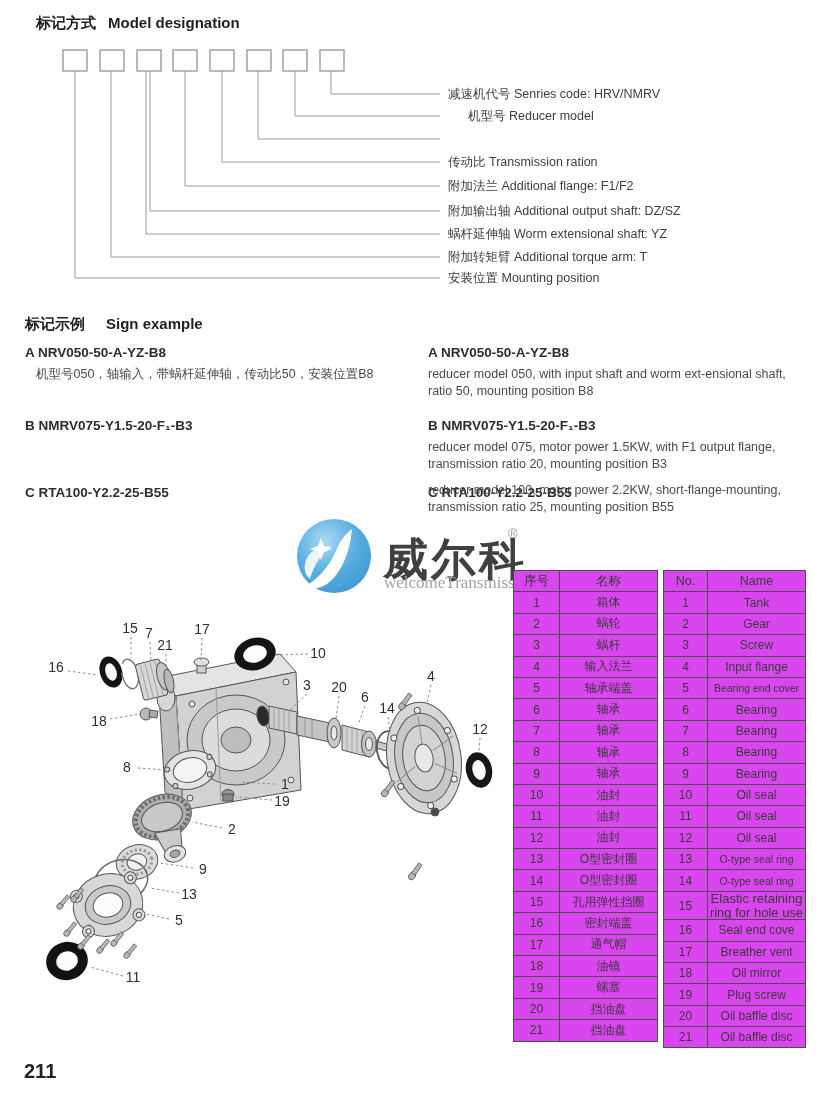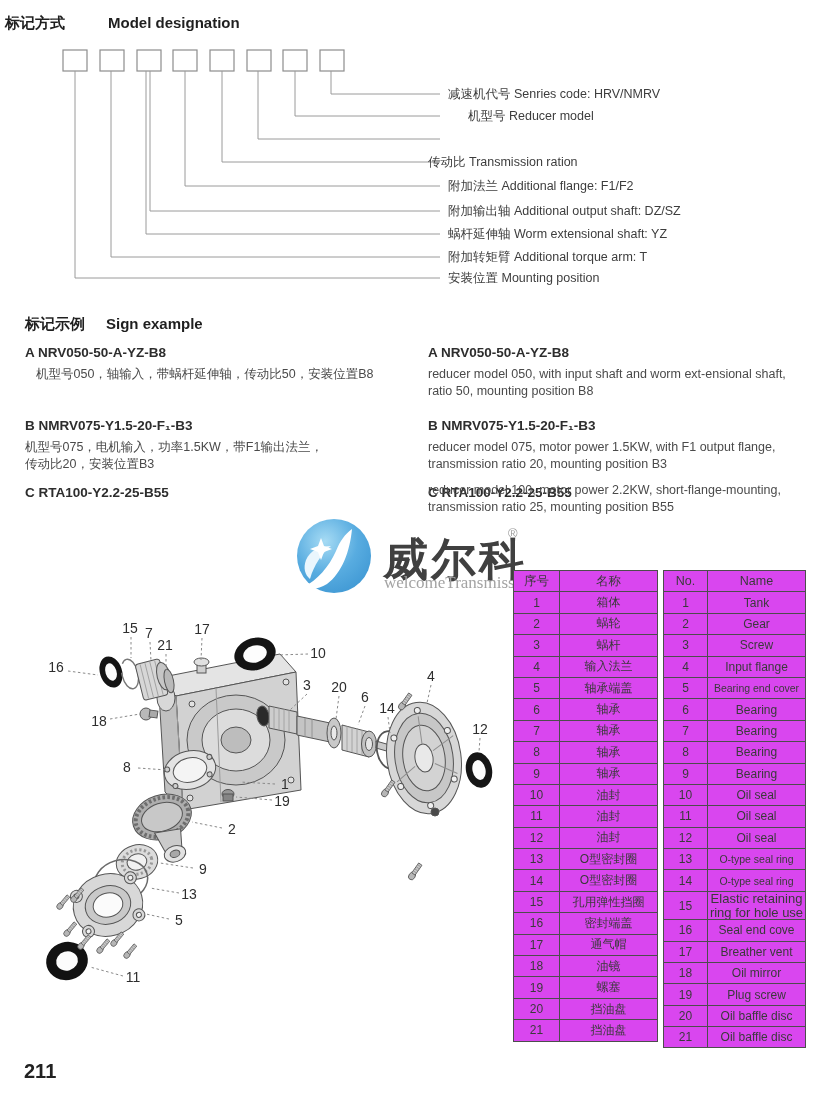--- a/index.html
+++ b/index.html
@@ -247,40 +247,38 @@
         <text x="203" y="874" class="callout-num">9</text>
         <line x1="179" y1="893" x2="150" y2="888" class="callout-line"></line>
         <text x="189" y="899" class="callout-num">13</text>
         <line x1="169" y1="919" x2="146" y2="914" class="callout-line"></line>
         <text x="179" y="925" class="callout-num">5</text>
         <line x1="123" y1="976" x2="90" y2="967" class="callout-line"></line>
         <text x="133" y="982" class="callout-num">11</text>
       </g>
   </svg>
 
-  <div class="abs h1" style="left:5px;top:14px;">标记方式</div>
+  <div class="abs h1" style="left:36px;top:14px;">标记方式</div>
   <div class="abs h1" style="left:108px;top:14px;">Model designation</div>
 
   <div class="abs dlabel" style="left:448px;top:86px;">减速机代号 Senries code: HRV/NMRV</div>
   <div class="abs dlabel" style="left:468px;top:108px;">机型号 Reducer model</div>
-  <div class="abs dlabel" style="left:428px;top:154px;">传动比 Transmission ration</div>
+  <div class="abs dlabel" style="left:448px;top:154px;">传动比 Transmission ration</div>
   <div class="abs dlabel" style="left:448px;top:178px;">附加法兰 Additional flange: F1/F2</div>
   <div class="abs dlabel" style="left:448px;top:203px;">附加输出轴 Additional output shaft: DZ/SZ</div>
   <div class="abs dlabel" style="left:448px;top:226px;">蜗杆延伸轴 Worm extensional shaft: YZ</div>
   <div class="abs dlabel" style="left:448px;top:249px;">附加转矩臂 Additional torque arm: T</div>
   <div class="abs dlabel" style="left:448px;top:270px;">安装位置 Mounting position</div>
 
   <div class="abs h1" style="left:25px;top:315px;">标记示例</div>
   <div class="abs h1" style="left:106px;top:315px;">Sign example</div>
 
   <div class="abs ex-title" style="left:25px;top:345px;">A  NRV050-50-A-YZ-B8</div>
   <div class="abs ex-desc" style="left:36px;top:366px;width:390px;">机型号050，轴输入，带蜗杆延伸轴，传动比50，安装位置B8</div>
   <div class="abs ex-title" style="left:25px;top:418px;">B  NMRV075-Y1.5-20-F₁-B3</div>
-  <div class="abs ex-desc" style="left:25px;top:439px;width:390px;">机型号075，电机输入，功率1.5KW，带F1输出法兰，
-传动比20，安装位置B3</div>
   <div class="abs ex-title" style="left:25px;top:485px;">C  RTA100-Y2.2-25-B55</div>
 
   <div class="abs ex-title" style="left:428px;top:345px;">A  NRV050-50-A-YZ-B8</div>
   <div class="abs ex-desc" style="left:428px;top:366px;width:400px;">reducer model 050, with input shaft and worm ext-ensional shaft,
 ratio 50, mounting position B8</div>
   <div class="abs ex-title" style="left:428px;top:418px;">B  NMRV075-Y1.5-20-F₁-B3</div>
   <div class="abs ex-desc" style="left:428px;top:439px;width:400px;">reducer model 075, motor power 1.5KW, with F1 output flange,
 transmission ratio 20, mounting position B3</div>
   <div class="abs ex-title" style="left:428px;top:485px;">C  RTA100-Y2.2-25-B55</div>
   <div class="abs ex-desc" style="left:428px;top:482px;width:400px;">reducer model 100, motor power 2.2KW, short-flange-mounting,

